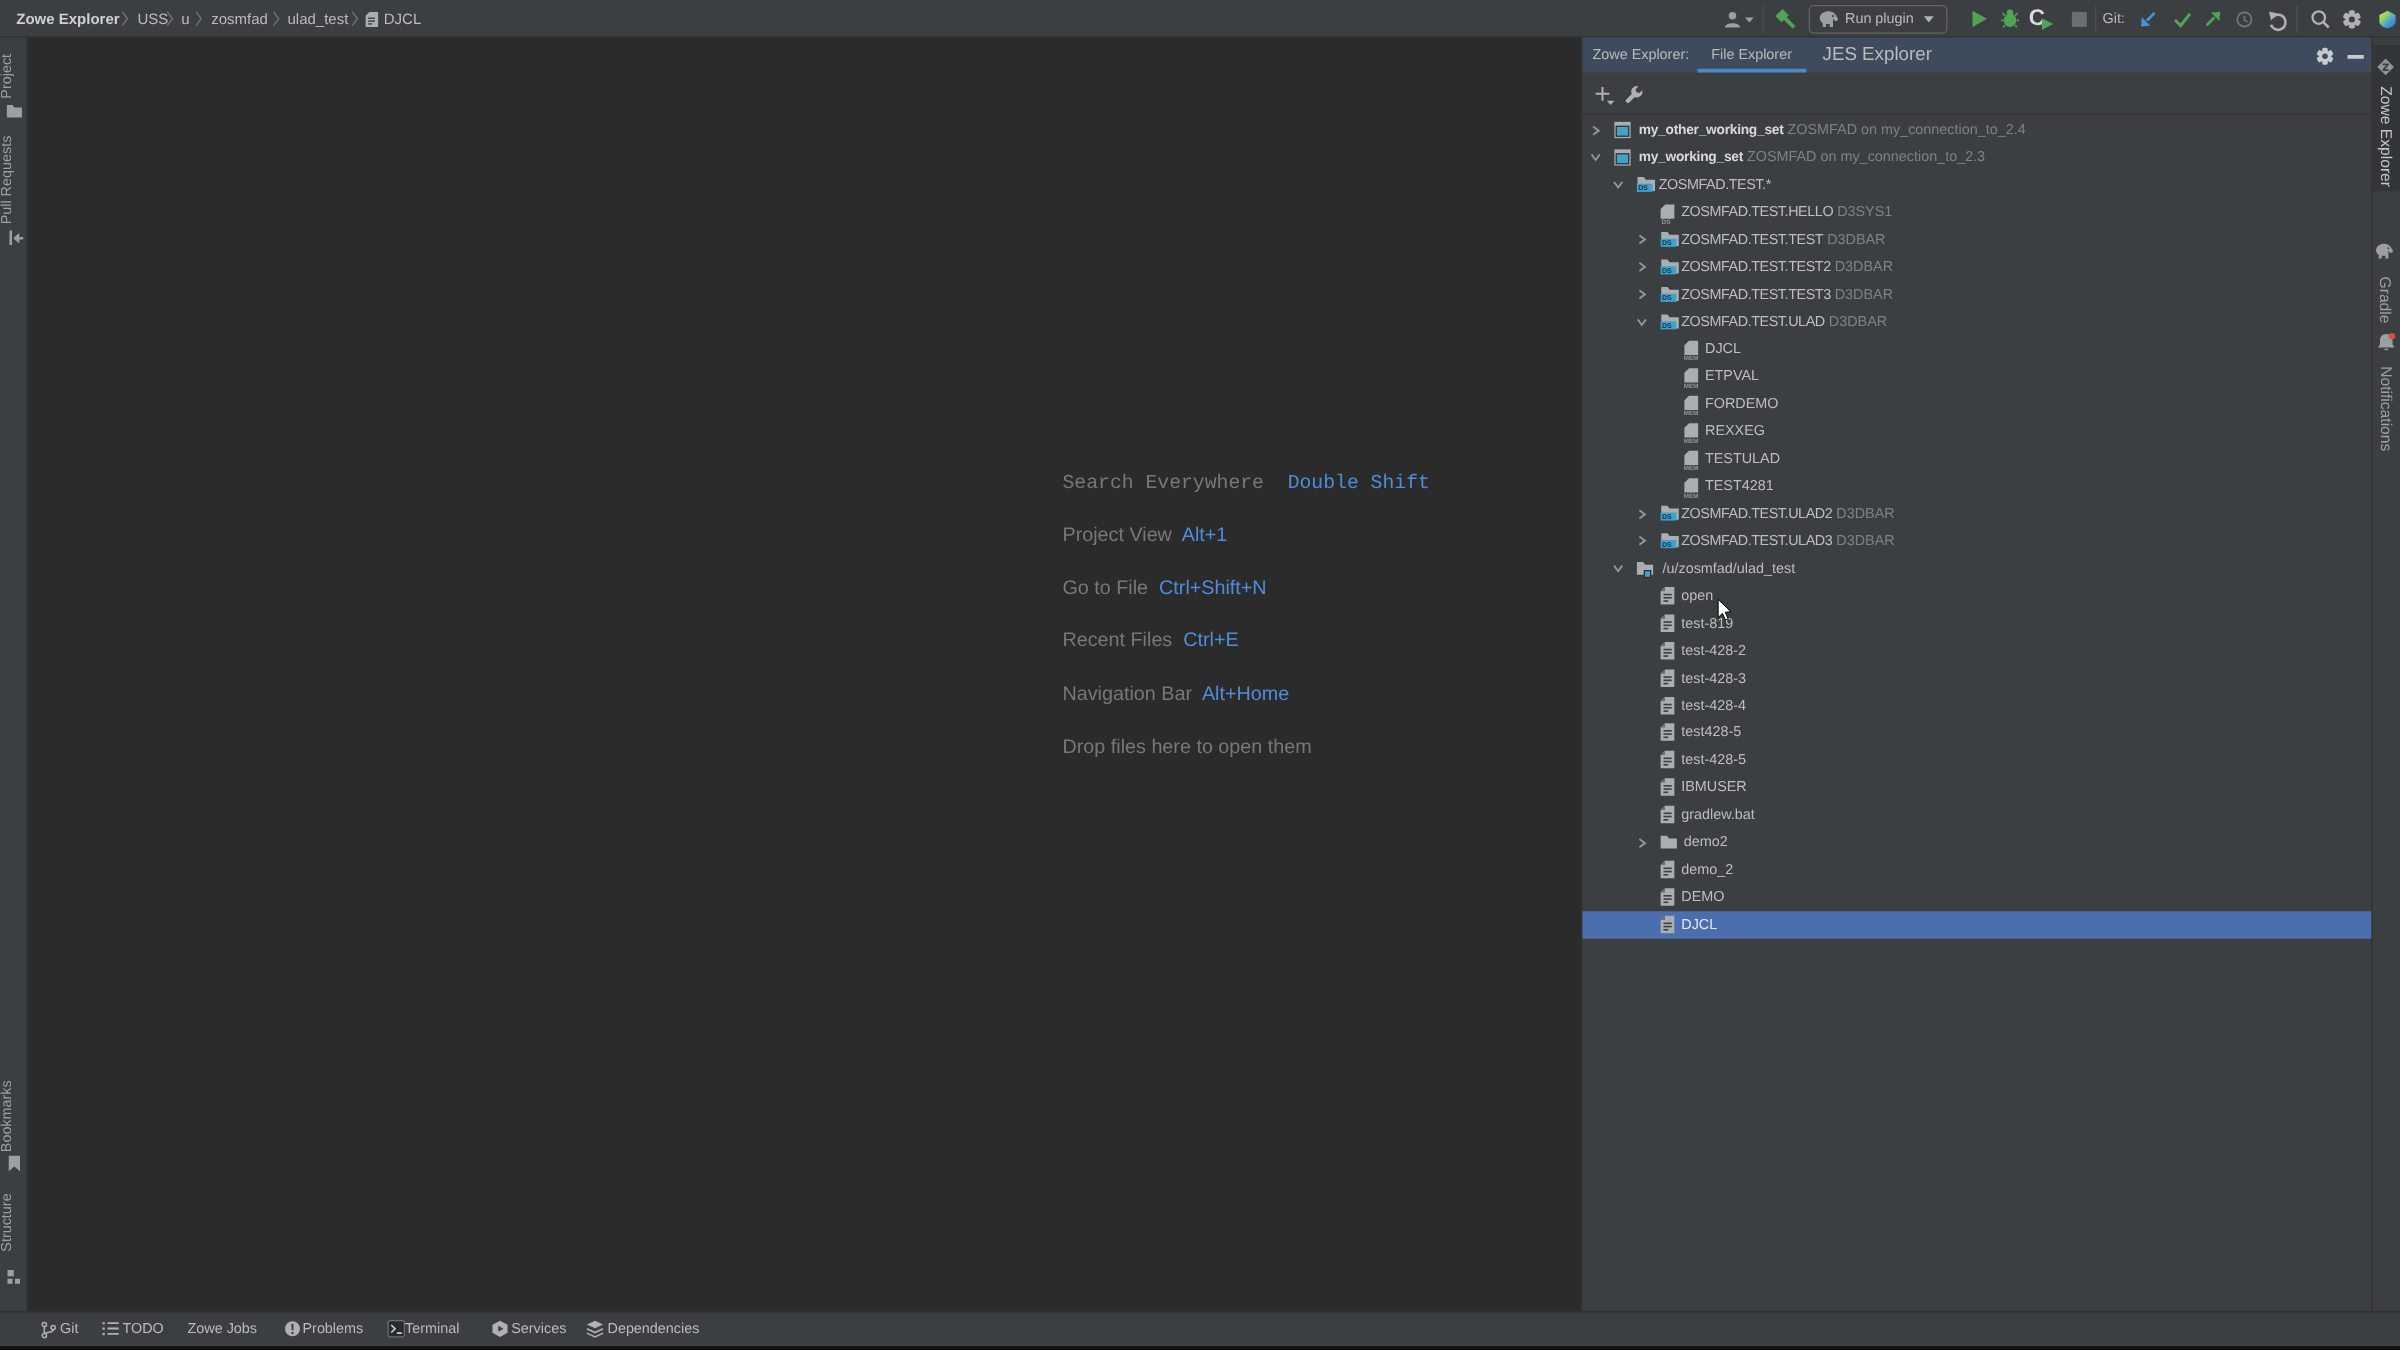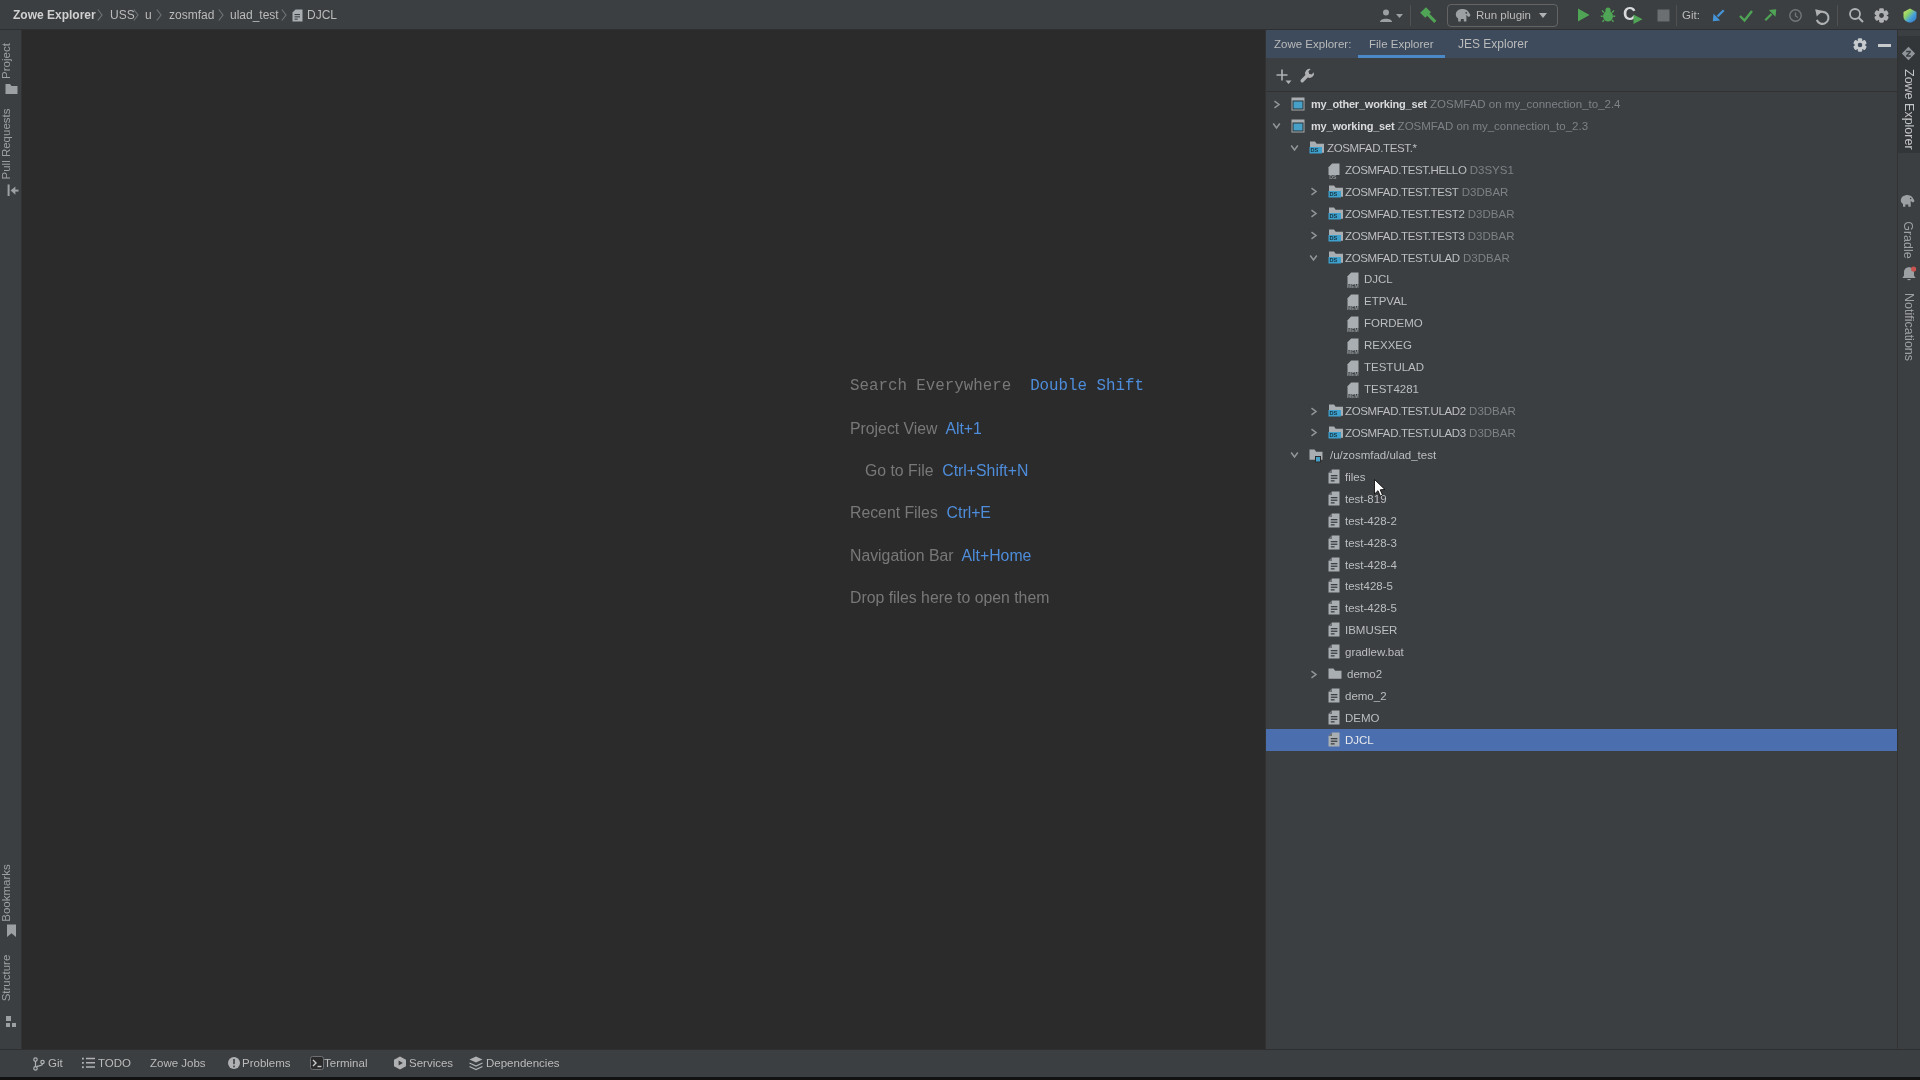--- a/index.html
+++ b/index.html
@@ -131,29 +131,29 @@
 <stop offset="0" stop-color="#d9e470"></stop>
         <stop offset="0.35" stop-color="#8fd263"></stop>
 <stop offset="0.62" stop-color="#47a2d9"></stop>
         <stop offset="1" stop-color="#2f6fc0"></stop>
       </linearGradient>
     </defs>
 <path d="M7,0.5 L13.5,4 V9 C13.5,12 10,14.5 7,14.5 C4,14.5 0.5,12 0.5,9 V4 Z" fill="url(#ball)"></path>
   </svg>
 <div class="hintrow" style="top:375px;font-family:Liberation Mono, monospace;"><span class="hintlabel">Search Everywhere</span>&nbsp; <span class="hintkey">Double Shift</span></div>
 <div class="hintrow" style="top:418px;"><span class="hintlabel">Project View</span>&nbsp; <span class="hintkey">Alt+1</span></div>
-<div class="hintrow" style="top:460px;margin-left:15px;"><span class="hintlabel">Go to File</span>&nbsp; <span class="hintkey">Ctrl+Shift+N</span></div>
+<div class="hintrow" style="top:460px;"><span class="hintlabel">Go to File</span>&nbsp; <span class="hintkey">Ctrl+Shift+N</span></div>
 <div class="hintrow" style="top:502px;"><span class="hintlabel">Recent Files</span>&nbsp; <span class="hintkey">Ctrl+E</span></div>
 <div class="hintrow" style="top:545px;"><span class="hintlabel">Navigation Bar</span>&nbsp; <span class="hintkey">Alt+Home</span></div>
 <div class="hintrow" style="top:587px;"><span class="hintlabel">Drop files here to open them</span></div>
 <div class="abs" style="left:1266px;top:30px;width:631px;height:28px;background:#3d4b5c;"></div>
 <span class="abs" style="left:1274px;top:30px;height:28px;line-height:28px;font-size:11.5px;color:#bbbbbb;">Zowe Explorer:</span>
 <span class="abs" style="left:1369px;top:30px;height:40px;line-height:28px;font-size:11.5px;color:#bbbbbb;">File Explorer</span>
 <div class="abs" style="left:1358px;top:55px;width:87px;height:3px;background:#4a88c7;"></div>
-<span class="abs" style="left:1458px;top:30px;height:14px;line-height:28px;font-size:12px;color:#bbbbbb;">JES Explorer</span>
+<span class="abs" style="left:1458px;top:30px;height:14px;line-height:28px;font-size:15px;color:#bbbbbb;">JES Explorer</span>
 <svg style="left:1853px;top:38px" width="14" height="14" viewBox="0 0 14 14">
     <rect x="4.76" y="0.20" width="4.48" height="13.60" rx="1.34" fill="#c7cbce" transform="rotate(0 7.0 7.0)"></rect>
     <rect x="4.76" y="0.20" width="4.48" height="13.60" rx="1.34" fill="#c7cbce" transform="rotate(60 7.0 7.0)"></rect>
     <rect x="4.76" y="0.20" width="4.48" height="13.60" rx="1.34" fill="#c7cbce" transform="rotate(120 7.0 7.0)"></rect>
     <circle cx="7.0" cy="7.0" r="4.62" fill="#c7cbce"></circle>
     <circle cx="7.0" cy="7.0" r="2.24" fill="#3d4b5c"></circle>
   </svg>
 <div class="abs" style="left:1878px;top:44px;width:13px;height:3px;background:#c7cbce;"></div>
 <svg style="left:1276px;top:69px" width="12" height="12" viewBox="0 0 12 12">
     <path d="M6,0.5 V11.5 M0.5,6 H11.5" stroke="#afb1b3" stroke-width="1.6"></path>
@@ -289,21 +289,21 @@
     <rect x="6.5" y="8.5" width="5" height="5.5" fill="#46a0c8" stroke="#2b2b2b" stroke-width="1"></rect>
   </svg>
 <span class="t" style="left:1330px;top:444px;">/u/zosmfad/ulad_test</span>
 <svg style="left:1328px;top:468.81px" width="12" height="15" viewBox="0 0 12 15">
     <path d="M4,0.5 h7.5 v14 h-11 v-10.5 z" fill="#a9aeb2"></path>
     <path d="M4,0.5 v3.5 h-3.5 z" fill="#6a6e71"></path>
     <rect x="2.8" y="6" width="6.6" height="1.3" fill="#3c4043"></rect>
     <rect x="2.8" y="8.6" width="6.6" height="1.3" fill="#3c4043"></rect>
     <rect x="2.8" y="11.2" width="3.8" height="1.3" fill="#3c4043"></rect>
   </svg>
-<span class="t" style="left:1345px;top:466px;">files</span>
+<span class="t" style="left:1345px;top:466px;">open</span>
 <svg style="left:1328px;top:490.74px" width="12" height="15" viewBox="0 0 12 15">
     <path d="M4,0.5 h7.5 v14 h-11 v-10.5 z" fill="#a9aeb2"></path>
     <path d="M4,0.5 v3.5 h-3.5 z" fill="#6a6e71"></path>
     <rect x="2.8" y="6" width="6.6" height="1.3" fill="#3c4043"></rect>
     <rect x="2.8" y="8.6" width="6.6" height="1.3" fill="#3c4043"></rect>
     <rect x="2.8" y="11.2" width="3.8" height="1.3" fill="#3c4043"></rect>
   </svg>
 <span class="t" style="left:1345px;top:488px;">test-819</span>
 <svg style="left:1328px;top:512.6700000000001px" width="12" height="15" viewBox="0 0 12 15">
     <path d="M4,0.5 h7.5 v14 h-11 v-10.5 z" fill="#a9aeb2"></path>

